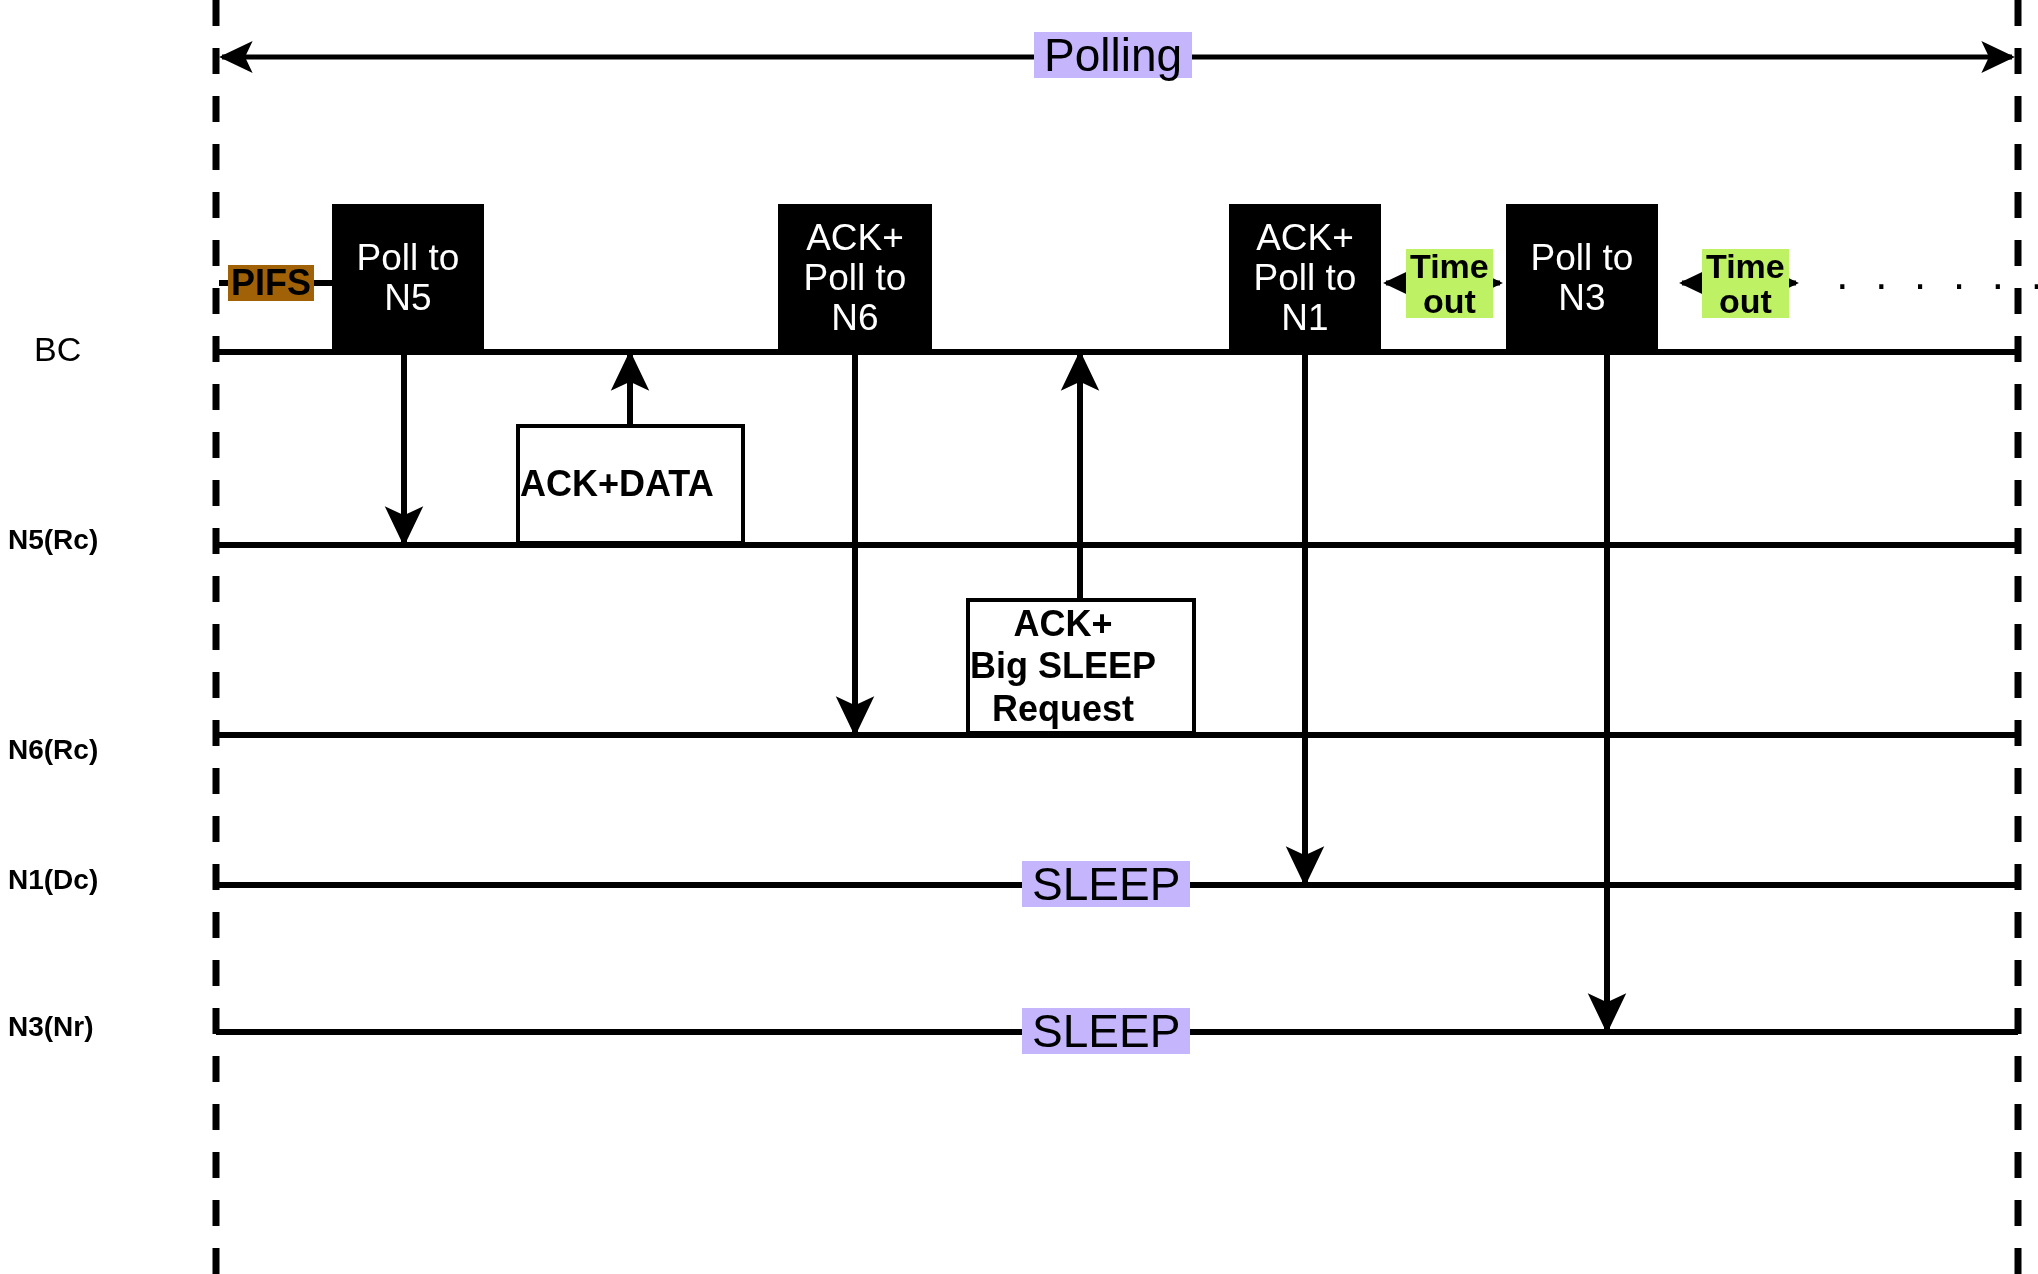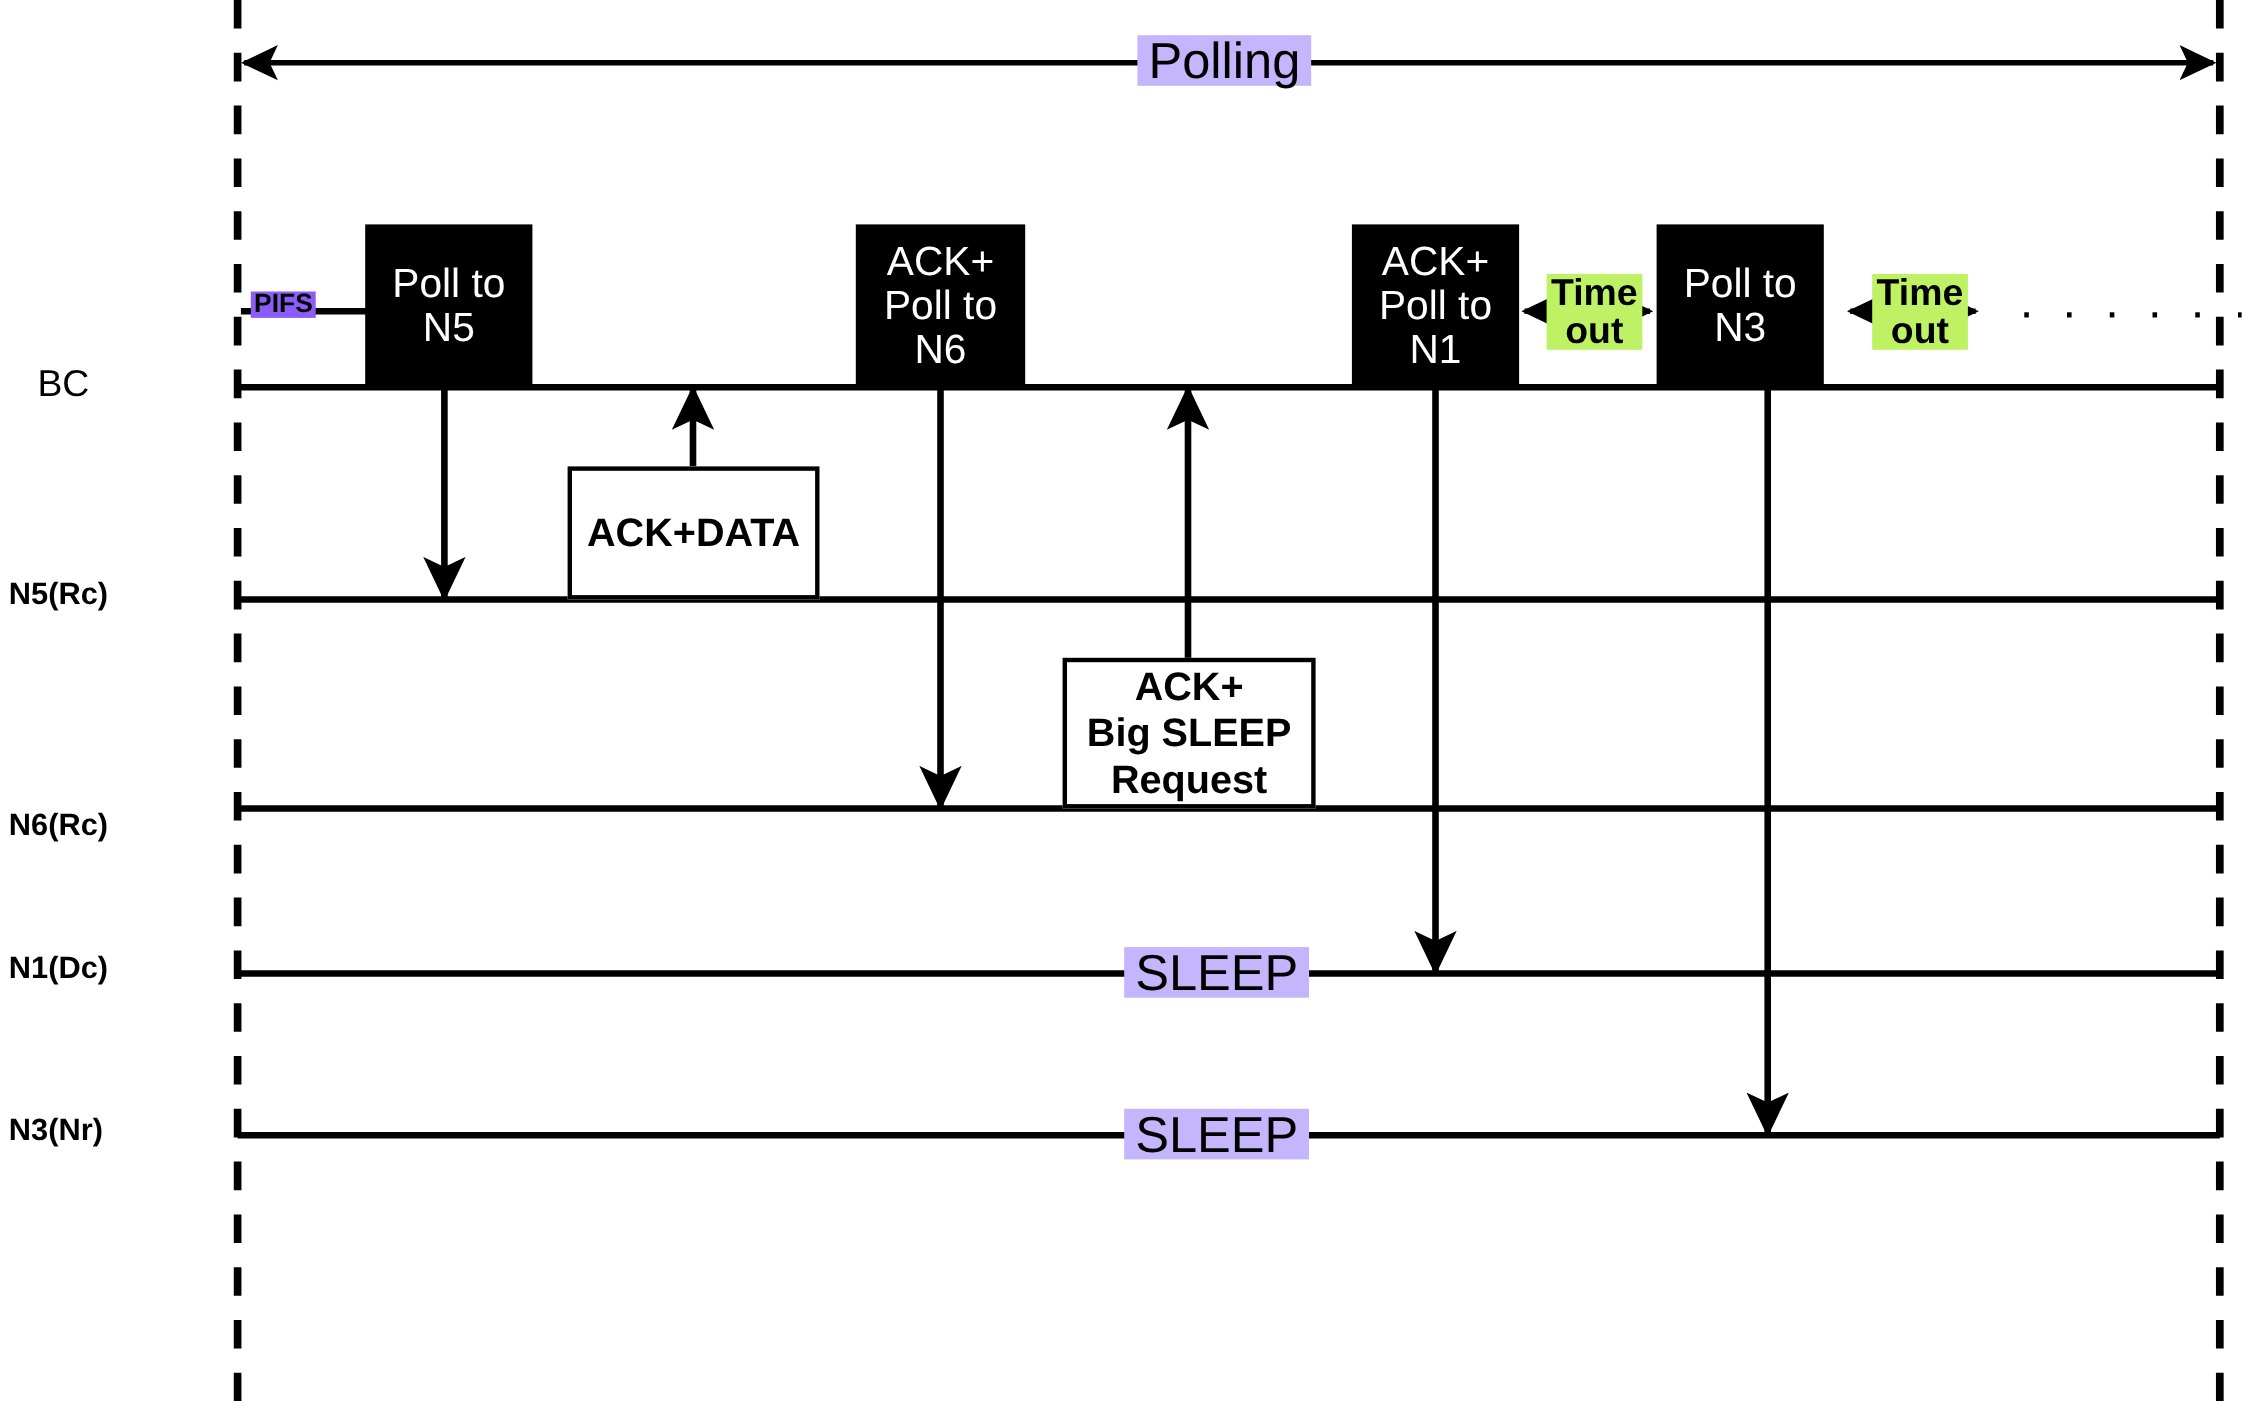--- a/index.html
+++ b/index.html
@@ -50,21 +50,20 @@
     letter-spacing: 0px;
   }
   .whitebox {
     position: absolute;
     background: #ffffff;
     border: 4px solid #000000;
     box-sizing: border-box;
     color: #000000;
     display: flex;
     align-items: center;
-    justify-content: center;
     text-align: center;
     font-size: 36px;
     font-weight: bold;
     line-height: 1.18;
   }
   .plain-label {
     position: absolute;
     background: #c4b5fd;
     color: #000;
     font-size: 46px;
@@ -78,23 +77,23 @@
     color: #000;
     font-size: 34px;
     font-weight: bold;
     line-height: 1.02;
     text-align: center;
     white-space: nowrap;
     padding: 0 4px;
   }
   .pifs-label {
     position: absolute;
-    background: #8b5cf6;
-    color: #000;
-    font-size: 24px;
+    background: #a16207;
+    color: #000;
+    font-size: 36px;
     font-weight: bold;
     line-height: 1;
     white-space: nowrap;
     padding: 0 3px;
   }
   .dots-label {
     position: absolute;
     color: #000;
     font-size: 44px;
     letter-spacing: 6px;

